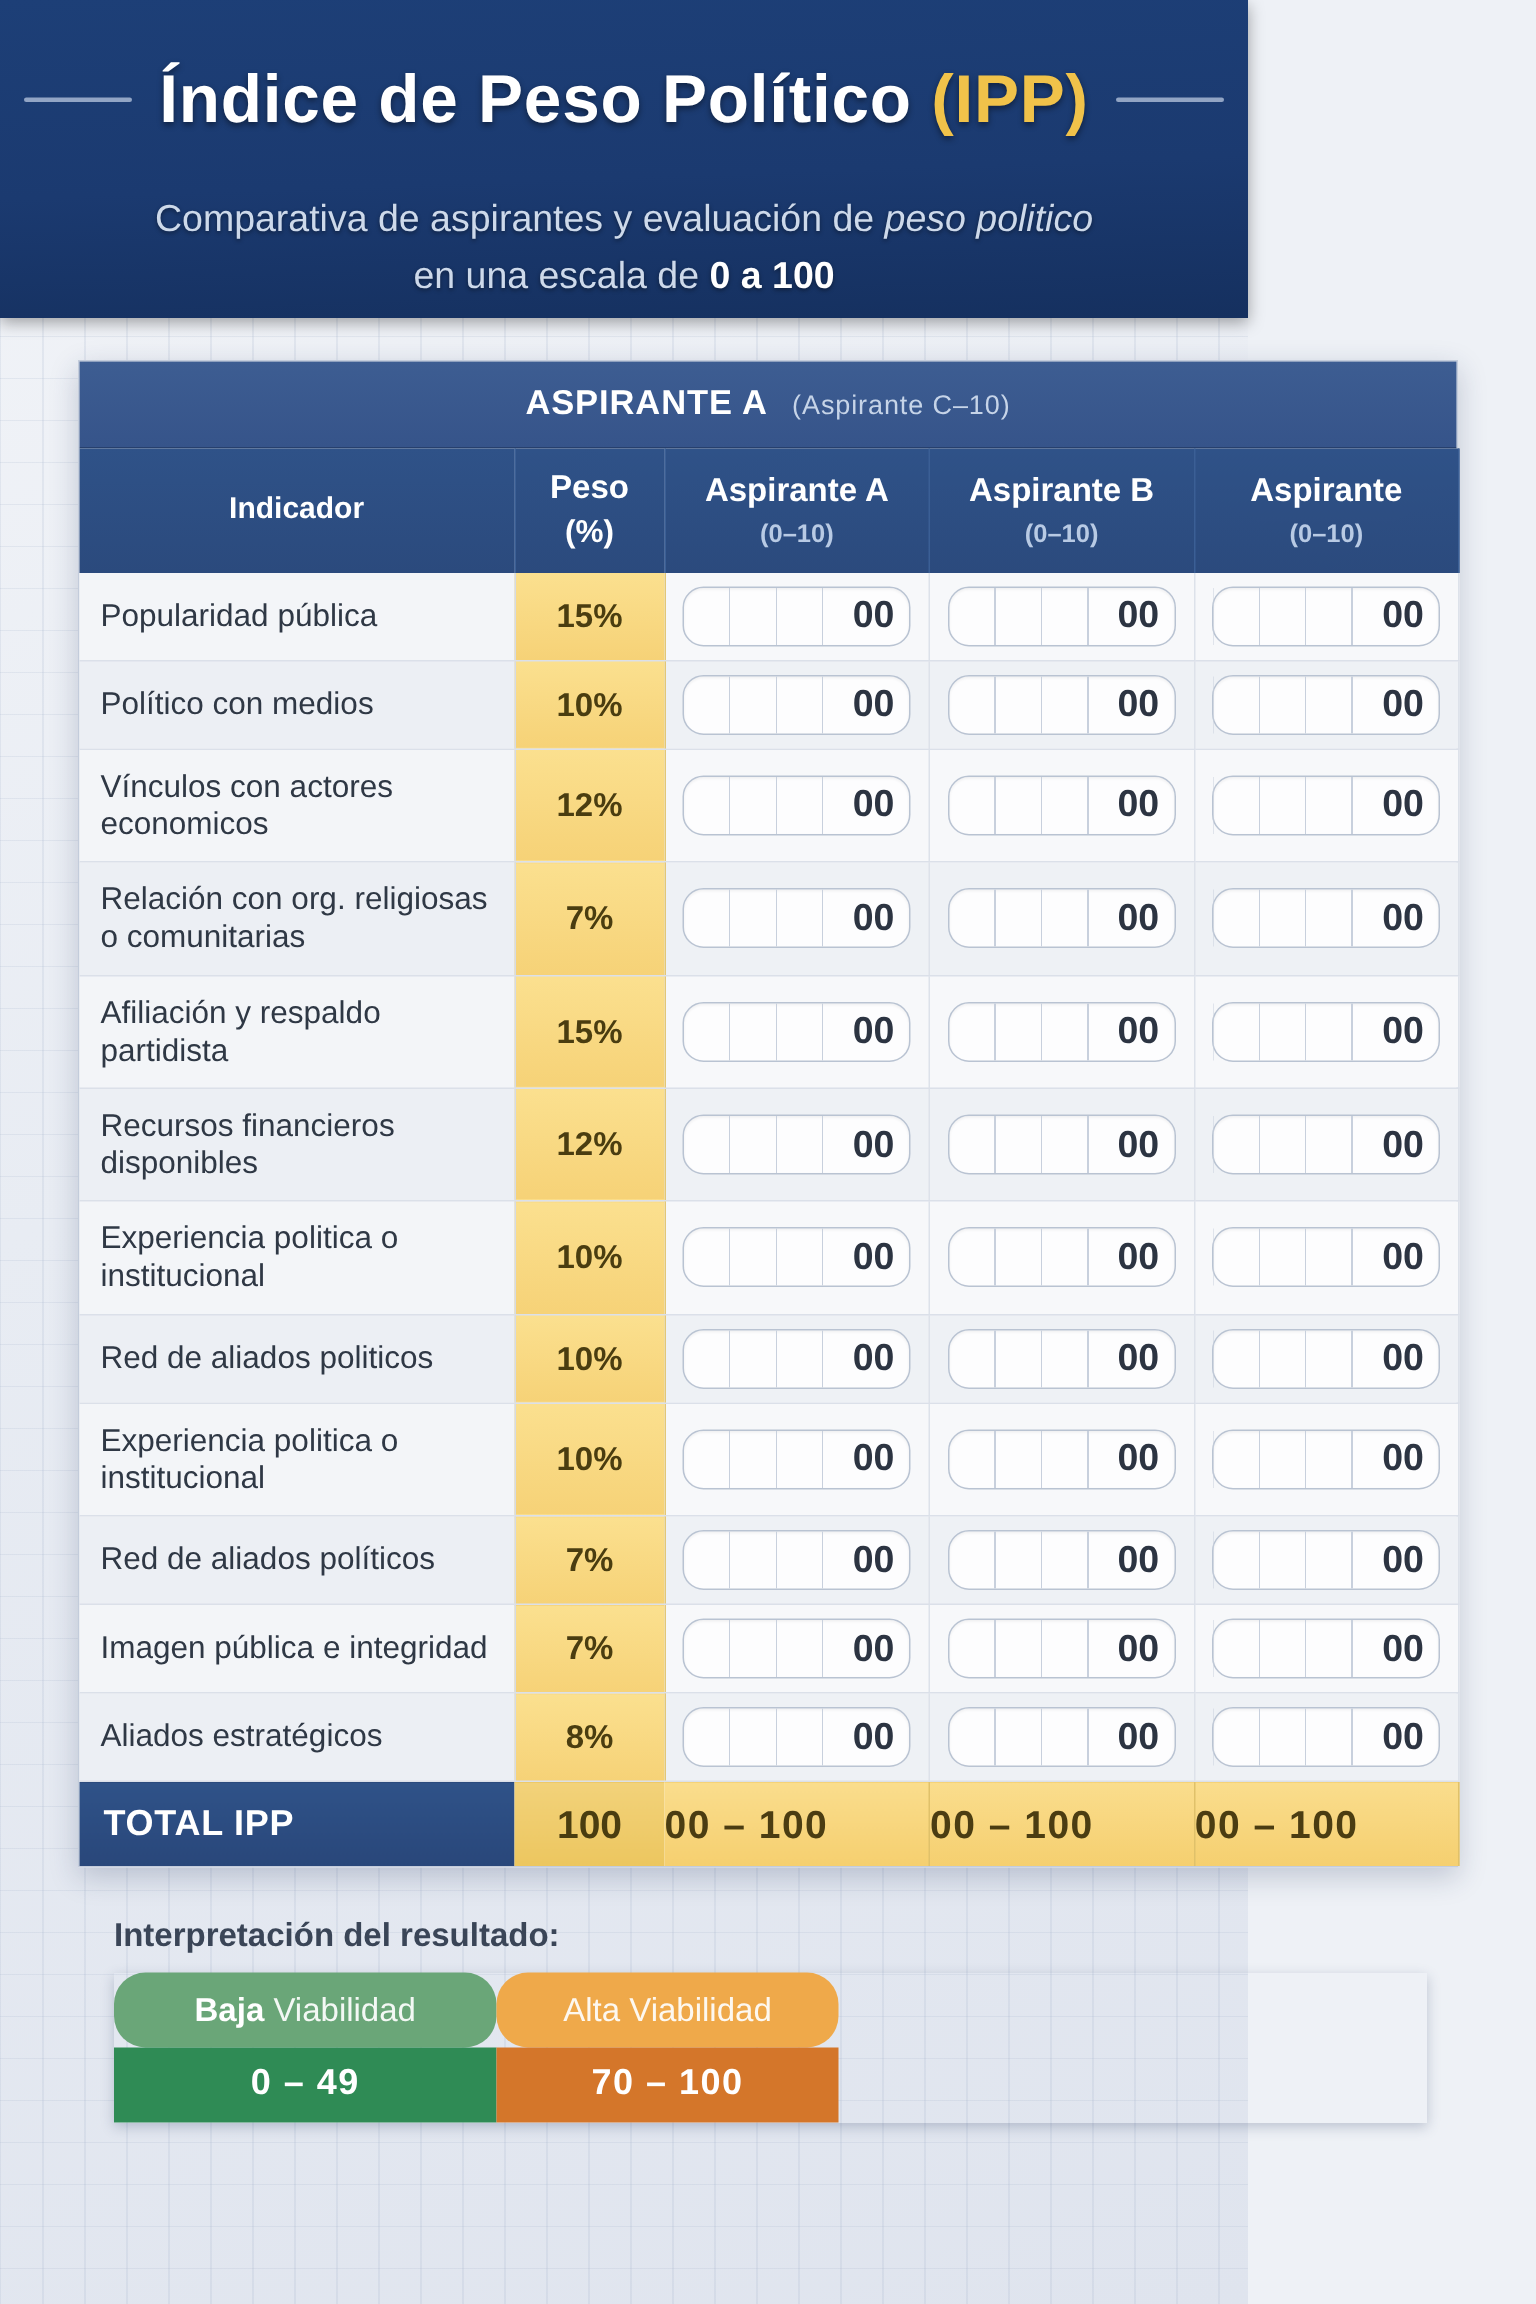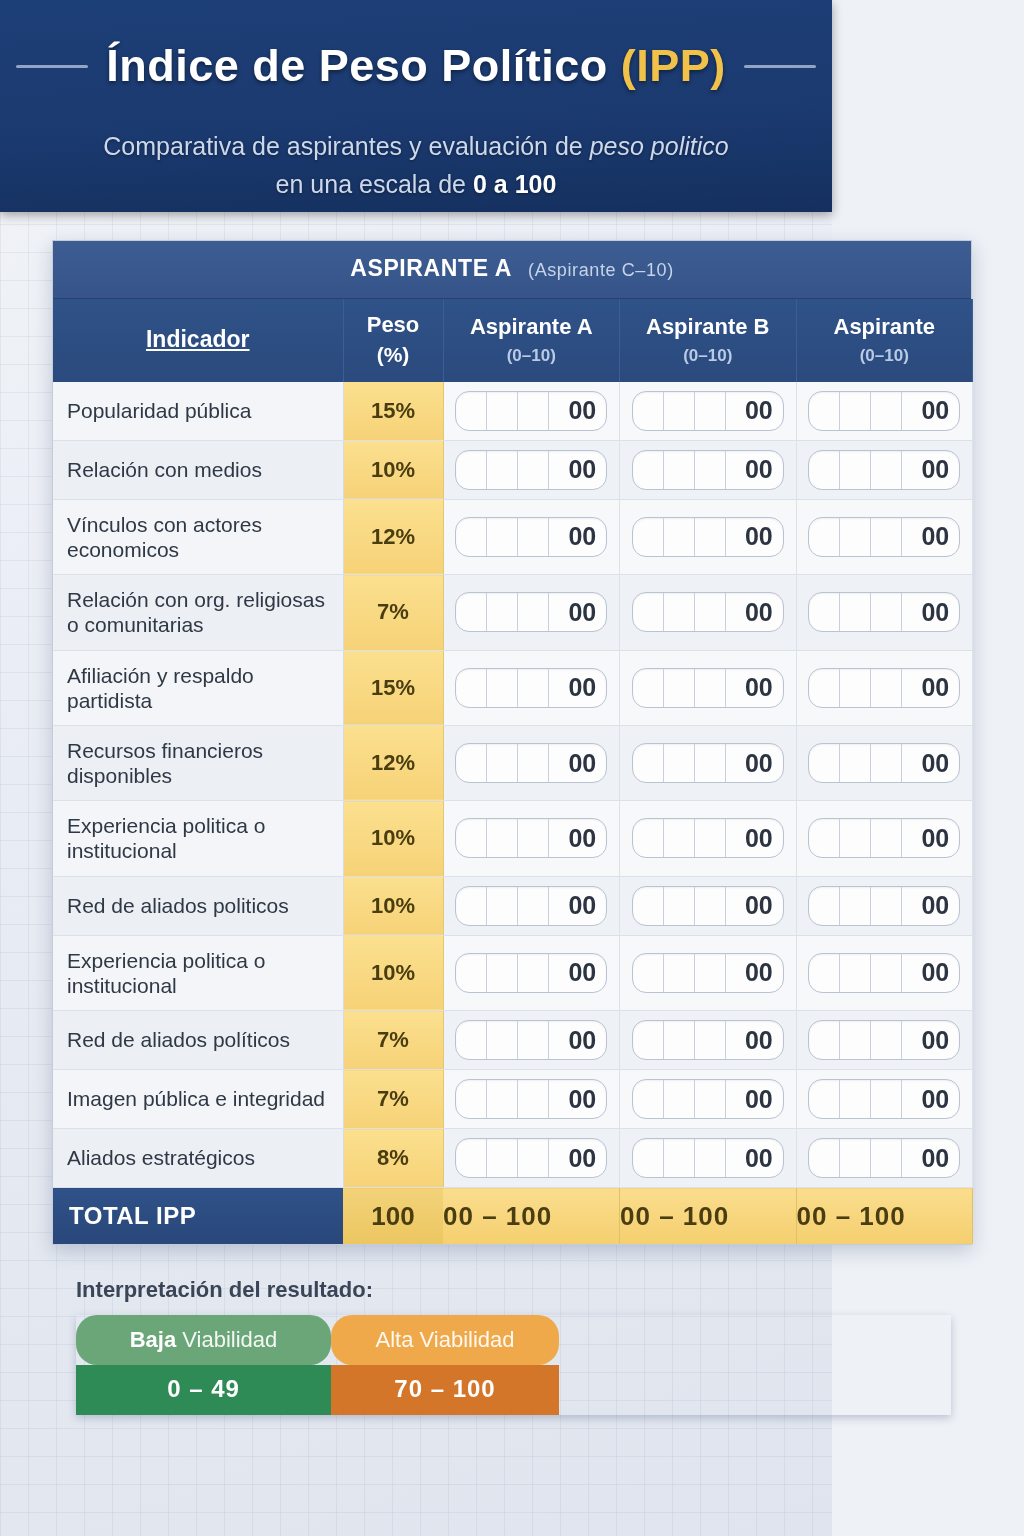--- a/index.html
+++ b/index.html
@@ -70,21 +70,21 @@
     background: linear-gradient(180deg, #2f5288 0%, #2b4a7d 100%);
     color: #ffffff;
     font-size: 22px; font-weight: bold;
     padding: 12px 6px 14px;
     border-right: 1px solid #3b5f95;
     text-align: center;
     vertical-align: middle;
     line-height: 1.25;
   }
   thead th .range { display: block; font-size: 17px; font-weight: bold; color: #b8cae4; margin-top: 4px; }
-  thead th.ind { font-size: 23px; text-decoration: underline; }
+  thead th.ind { font-size: 20px; }
   thead th.pes .pct { display: block; font-size: 21px; margin-top: 3px; }
 
   tbody td { border-bottom: 1px solid #dbe0e9; }
   td.ind {
     background: #f3f5f8;
     color: #2f3845; font-size: 21px;
     padding: 12px 14px; line-height: 1.2;
     border-right: 1px solid #d6dbe4;
   }
   tr:nth-child(even) td.ind { background: #eceff4; }
@@ -218,21 +218,21 @@
                 <span class="val">00</span>
               </span></td>
           <td class="score"><span class="score-box">
                 <span class="val">00</span>
               </span></td>
           <td class="score"><span class="score-box">
                 <span class="val">00</span>
               </span></td>
         </tr>
         <tr>
-          <td class="ind">Relación con medios</td>
+          <td class="ind">Político con medios</td>
           <td class="pes">10%</td>
           <td class="score"><span class="score-box">
                 <span class="val">00</span>
               </span></td>
           <td class="score"><span class="score-box">
                 <span class="val">00</span>
               </span></td>
           <td class="score"><span class="score-box">
                 <span class="val">00</span>
               </span></td>

